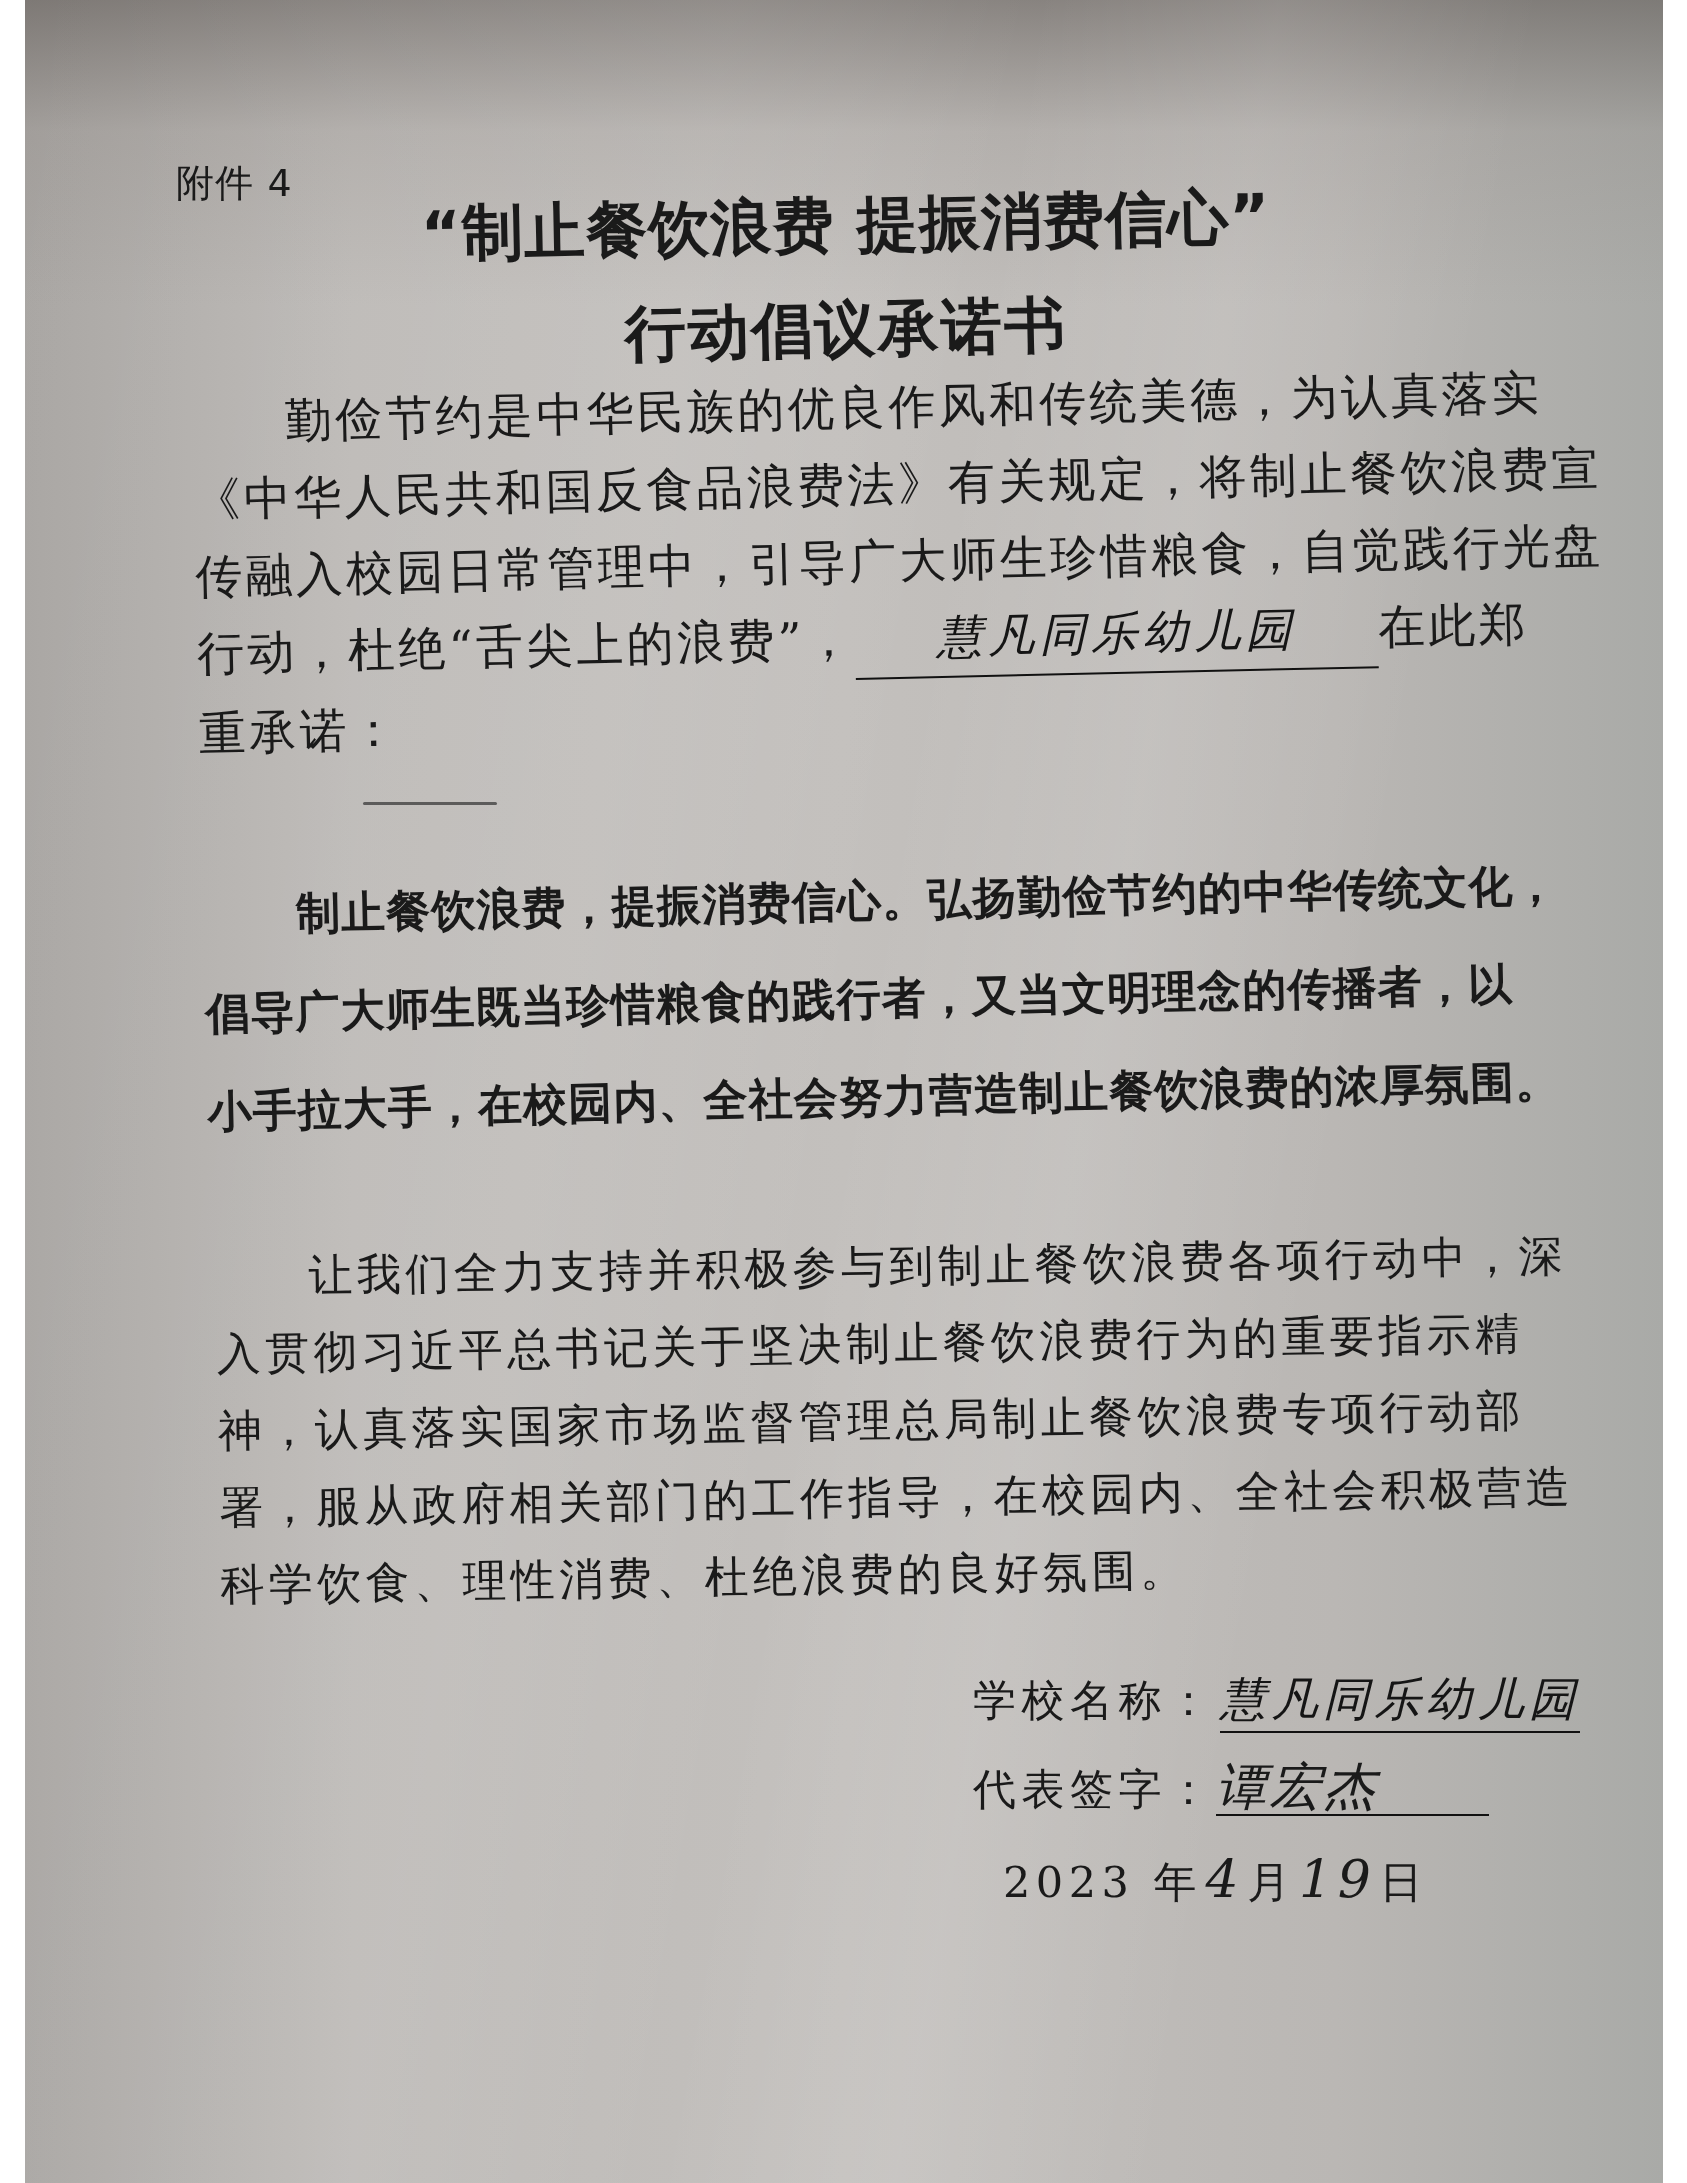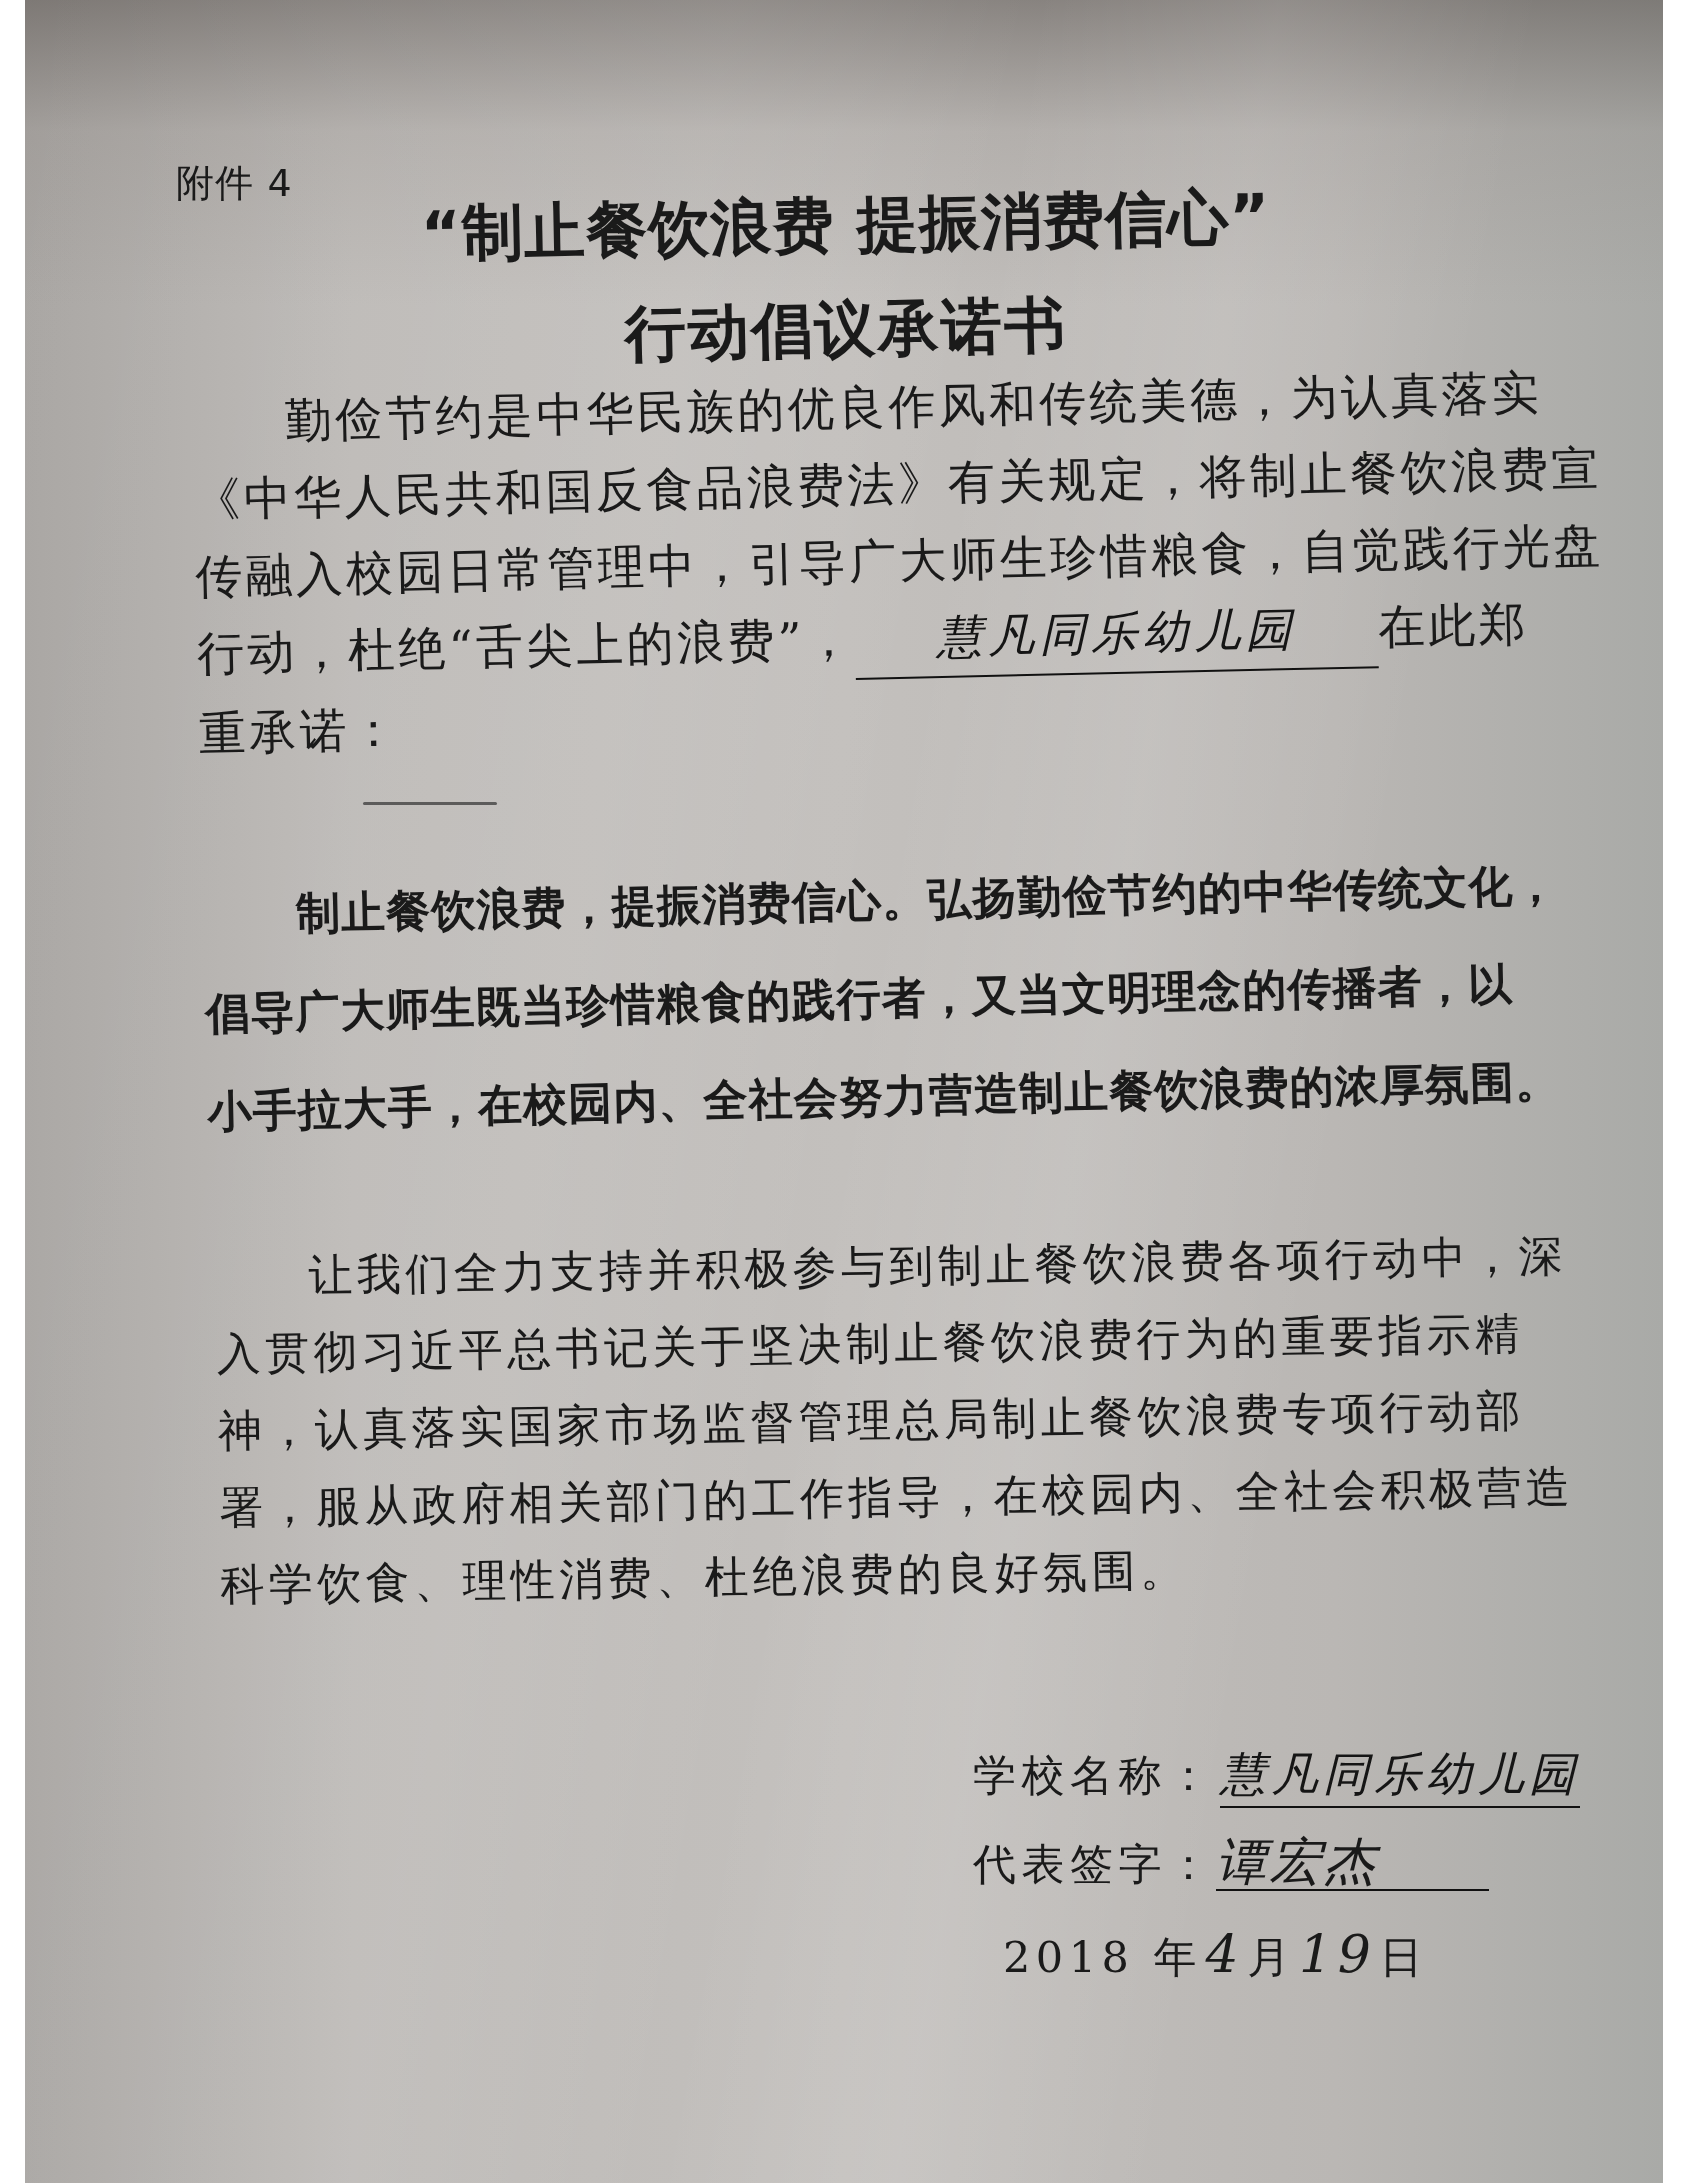--- a/index.html
+++ b/index.html
@@ -121,21 +121,21 @@
       font-size: 44px;
       line-height: 77px;
       letter-spacing: 4.4px;
       transform: rotate(-0.9deg);
       transform-origin: left top;
     }
     .para3 .line { display: block; white-space: nowrap; }
     .sign-block {
       position: absolute;
       left: 973px;
-      top: 1744px;
+      top: 1669px;
       font-family: "DejaVu Serif", "Liberation Serif", serif;
       font-size: 43px;
       letter-spacing: 5.5px;
     }
     .sign-row {
       position: relative;
       height: 90px;
       white-space: nowrap;
     }
     .sign-row .value {
@@ -203,17 +203,17 @@
 </div>
 
 <div class="sign-block ink">
   <div class="sign-row">
     <span>学校名称：</span><span class="value handwrite">慧凡同乐幼儿园</span>
   </div>
   <div class="sign-row">
     <span>代表签字：</span><span class="sig-value">谭宏杰</span>
   </div>
   <div class="date-row">
-    <span>2018</span>
+    <span>2023</span>
     <span>年</span><span class="date-hand">4</span><span>月</span><span class="date-hand">19</span><span>日</span>
   </div>
 </div>
 
 
 </body></html>

